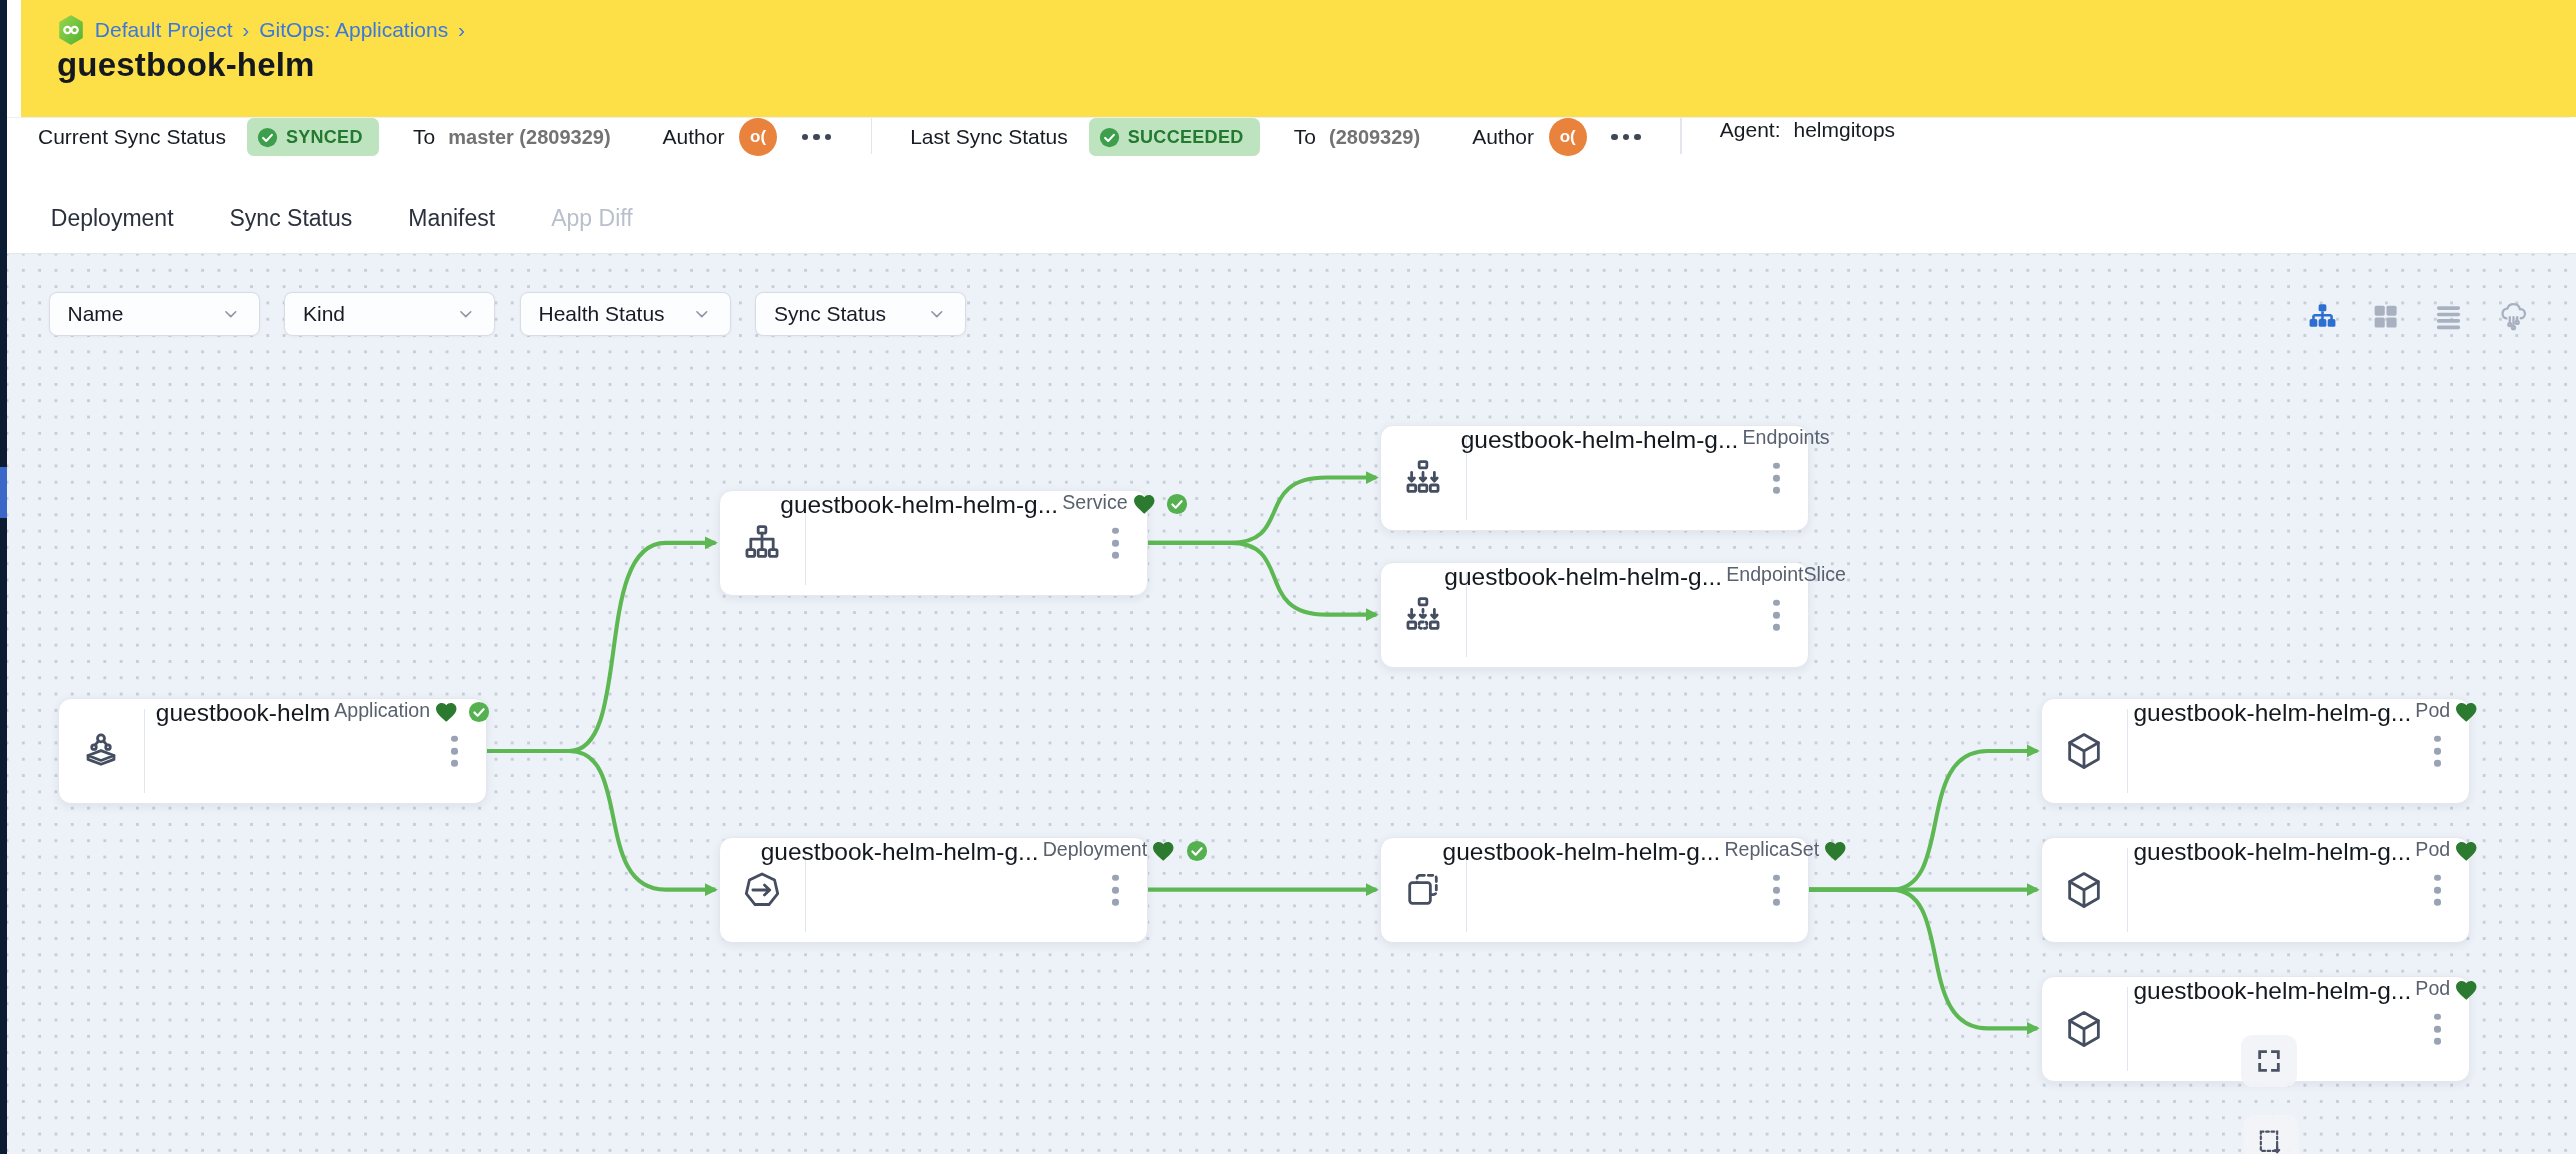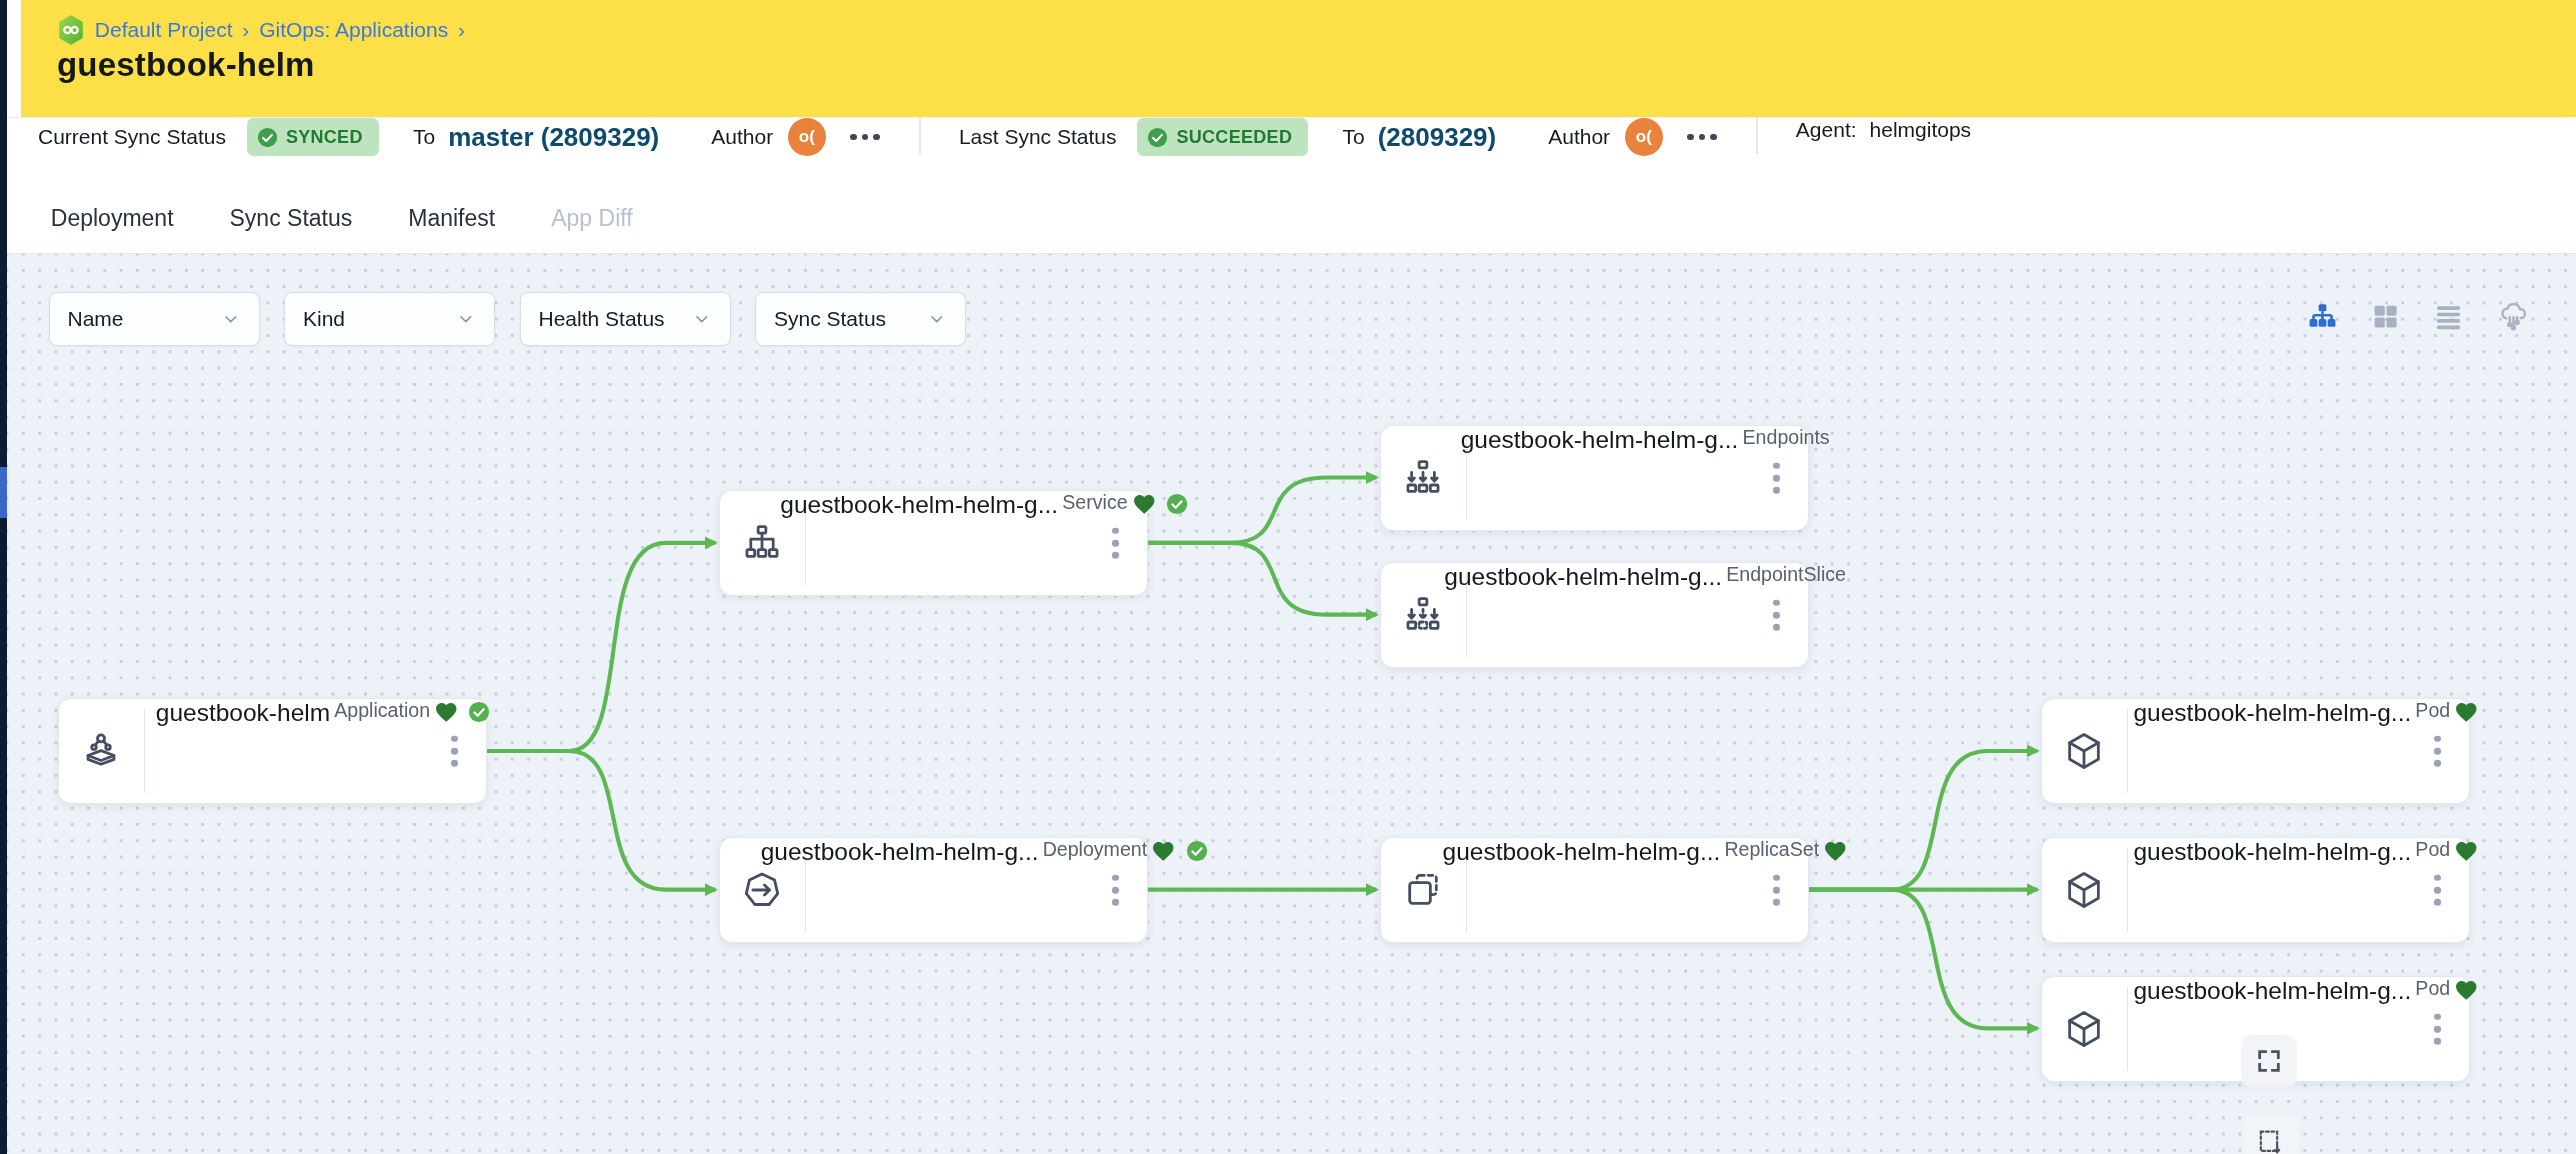--- a/index.html
+++ b/index.html
@@ -27,21 +27,21 @@
 
   
   .status-bar{position:absolute;left:0;top:117px;width:calc(100% - 6.5px);height:67px;
     border-top:1.6px solid #edeff4;display:flex;align-items:flex-start;padding-left:38px;
     font-size:21px;color:#171c24;box-sizing:border-box;background:#fff;}
   .sb-group{display:flex;align-items:center;}
   .sb-label{margin-right:21px;}
   .status-chip{height:38px;padding:0 16.3px 0 9.8px;background:#bee4bf;border-radius:6.5px;color:#22792f;
     font-weight:700;font-size:18px;display:flex;align-items:center;gap:8.2px;letter-spacing:0.3px;margin-right:34px;}
   .sb-to{margin-right:13px;}
-  .revision-link{color:#0c4a6e;font-weight:700;font-size:26px;margin-right:52px;cursor:pointer;}
+  .revision-link{color:#737373;font-weight:700;font-size:20px;margin-right:52px;cursor:pointer;}
   .sb-author{margin-right:14.7px;}
   .avatar{width:38px;height:38px;border-radius:50%;background:#e8823c;color:#fff;font-size:17px;
     font-weight:700;display:flex;align-items:center;justify-content:center;margin-right:23px;}
   .more-dots{display:flex;gap:4.9px;align-items:center;cursor:pointer;padding:6.5px 1.6px;}
   .more-dots i{width:6.5px;height:6.5px;border-radius:50%;background:#3f4756;}
   .sb-divider{width:1.6px;height:36px;background:#e3e6ec;margin:0 38px;}
   .sb-agent-label{margin-right:13px;}
 
   
   .tab-bar{position:absolute;left:6.5px;top:184px;width:calc(100% - 6.5px);height:70px;display:flex;align-items:center;
@@ -50,21 +50,21 @@
   .tab.active{font-weight:700;color:#10151d;}
   .tab.active::after{content:"";position:absolute;left:9.8px;right:9.8px;bottom:-1.6px;height:5.7px;background:#2d6fd1;border-radius:3.3px;}
   .tab.disabled{color:#b9c0cc;cursor:default;}
 
   
   .canvas{position:absolute;left:6.5px;top:254px;right:0;bottom:0;overflow:hidden;
     background-color:#edf2f8;
     background-image:radial-gradient(circle,#c8ced9 1.5px,rgba(0,0,0,0) 1.6px);
     background-size:16.3px 16.3px;background-position:8.2px 8.2px;}
   .filter-row{position:absolute;left:42px;top:38px;display:flex;gap:24.5px;z-index:5;}
-  .filter-select{width:211px;height:54px;background:#fcfdfe;border:1.6px solid #d8dce6;border-radius:8.2px;
+  .filter-select{width:211px;height:44px;background:#fcfdfe;border:1.6px solid #d8dce6;border-radius:8.2px;
     display:flex;align-items:center;justify-content:space-between;padding:11px 18px;font-size:21px;
     color:#171c24;box-sizing:border-box;cursor:pointer;box-shadow:0 0.8px 2.4px rgba(40,50,80,.05);}
   .view-toggles{position:absolute;right:46px;top:46px;display:flex;gap:33px;align-items:center;z-index:5;}
   .view-toggle{color:#a9b1c1;cursor:pointer;}
   .view-toggle.active{color:#2d6fd1;}
 
   
   #edge-svg{position:absolute;left:0;top:0;z-index:1;}
   .edge{fill:none;stroke:#5db854;stroke-width:5;}
   .node{position:absolute;width:429px;height:106px;background:#fff;border:1.6px solid #e4e7ef;border-radius:13px;

